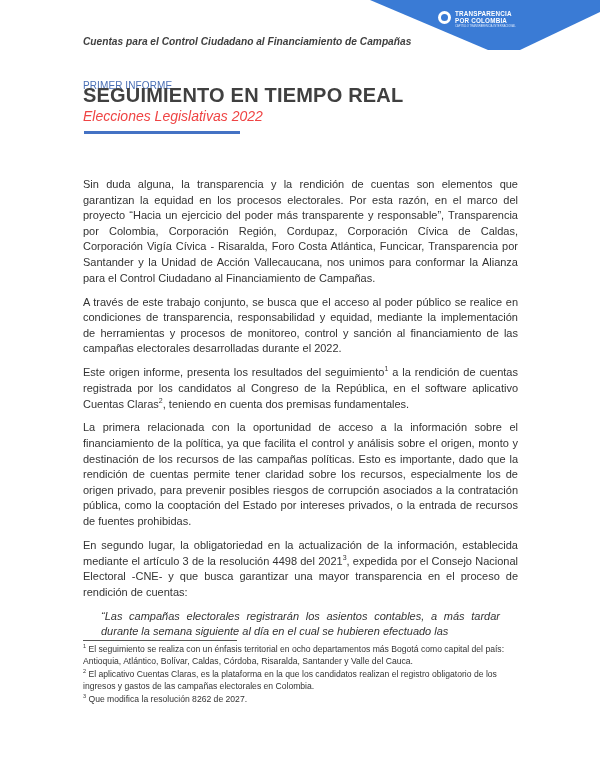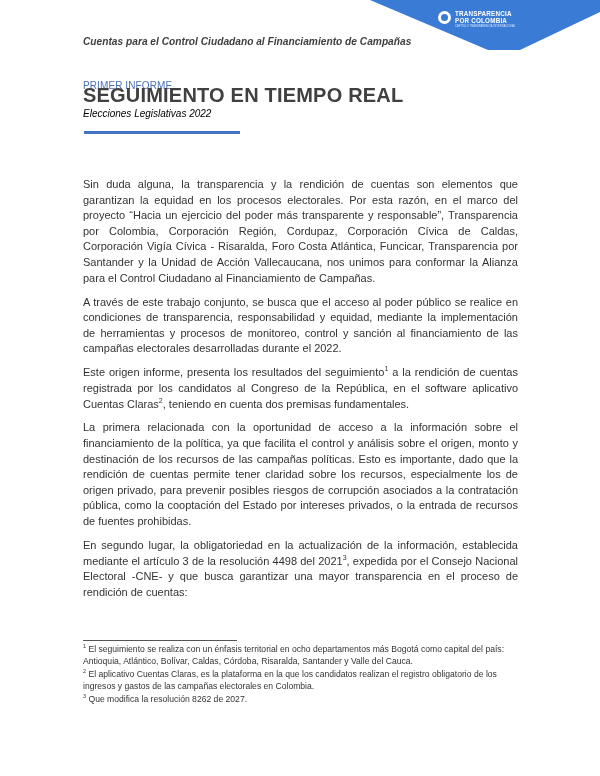--- a/index.html
+++ b/index.html
@@ -18,22 +18,22 @@
   .logo-line2 { top: 8px; }
   .logo-line3 { position: absolute; left: 17px; top: 16px; color: #dce8fb; font-size: 2.6px;
                white-space: nowrap; letter-spacing: 0.1px; }
 
   .running-head { position: absolute; left: 83px; top: 36px; font-size: 10.2px; font-style: italic;
                font-weight: bold; color: #404040; white-space: nowrap; }
 
   .kicker { position: absolute; left: 83px; top: 80px; font-size: 10px; color: #4a6fb5; letter-spacing: 0.1px; }
   .title { position: absolute; left: 83px; top: 84px; font-size: 20px; font-weight: bold;
            color: #404040; letter-spacing: 0.2px; white-space: nowrap; }
-  .subtitle { position: absolute; left: 83px; top: 108px; font-size: 10px; font-style: italic;
-           color: #000000; white-space: nowrap; }
+  .subtitle { position: absolute; left: 83px; top: 108px; font-size: 14px; font-style: italic;
+           color: #ef4444; white-space: nowrap; }
   .title-rule { position: absolute; left: 84px; top: 131px; width: 156px; height: 3px; background: #4472c4; }
 
   .body { position: absolute; left: 83px; top: 177px; width: 435px; font-size: 11px; line-height: 15.6px;
           color: #333333; }
   .body p { margin: 0 0 8.4px 0; text-align: justify; text-align-last: left; }
   .body sup { font-size: 7px; line-height: 0; vertical-align: super; }
   .quote { margin: 0 18px 0 18px !important; font-style: italic; }
 
   .fn-rule { position: absolute; left: 83px; top: 640px; width: 154px; height: 1px; background: #555555; }
   .footnotes { position: absolute; left: 83px; top: 643px; width: 440px; font-size: 8.6px; line-height: 12.4px;
@@ -63,20 +63,21 @@
 <div class="title">SEGUIMIENTO EN TIEMPO REAL</div>
 <div class="subtitle">Elecciones Legislativas 2022</div>
 <div class="title-rule"></div>
 
 <div class="body">
   <p>Sin duda alguna, la transparencia y la rendición de cuentas son elementos que garantizan la equidad en los procesos electorales. Por esta razón, en el marco del proyecto “Hacia un ejercicio del poder más transparente y responsable”, Transparencia por Colombia, Corporación Región, Cordupaz, Corporación Cívica de Caldas, Corporación Vigía Cívica - Risaralda, Foro Costa Atlántica, Funcicar, Transparencia por Santander y la Unidad de Acción Vallecaucana, nos unimos para conformar la Alianza para el Control Ciudadano al Financiamiento de Campañas.</p>
   <p>A través de este trabajo conjunto, se busca que el acceso al poder público se realice en condiciones de transparencia, responsabilidad y equidad, mediante la implementación de herramientas y procesos de monitoreo, control y sanción al financiamiento de las campañas electorales desarrolladas durante el 2022.</p>
   <p><span>Este origen informe, presenta los resultados del seguimiento</span><sup>1</sup><span> a la rendición de cuentas registrada por los candidatos al Congreso de la República, en el software aplicativo Cuentas Claras</span><sup>2</sup><span>, teniendo en cuenta dos premisas fundamentales.</span></p>
   <p>La primera relacionada con la oportunidad de acceso a la información sobre el financiamiento de la política, ya que facilita el control y análisis sobre el origen, monto y destinación de los recursos de las campañas políticas. Esto es importante, dado que la rendición de cuentas permite tener claridad sobre los recursos, especialmente los de origen privado, para prevenir posibles riesgos de corrupción asociados a la contratación pública, como la cooptación del Estado por intereses privados, o la entrada de recursos de fuentes prohibidas.</p>
   <p><span>En segundo lugar, la obligatoriedad en la actualización de la información, establecida mediante el artículo 3 de la resolución 4498 del 2021</span><sup>3</sup><span>, expedida por el Consejo Nacional Electoral -CNE- y que busca garantizar una mayor transparencia en el proceso de rendición de cuentas:</span></p>
+  <p class="quote">“Las campañas electorales registrarán los asientos contables, a más tardar durante la semana siguiente al día en el cual se hubieren efectuado las</p>
 </div>
 
 <div class="fn-rule"></div>
 <div class="footnotes">
   <p><sup>1</sup><span> El seguimiento se realiza con un énfasis territorial en ocho departamentos más Bogotá como capital del país: Antioquia, Atlántico, Bolívar, Caldas, Córdoba, Risaralda, Santander y Valle del Cauca.</span></p>
   <p><sup>2</sup><span> El aplicativo Cuentas Claras, es la plataforma en la que los candidatos realizan el registro obligatorio de los ingresos y gastos de las campañas electorales en Colombia.</span></p>
   <p><sup>3</sup><span> Que modifica la resolución 8262 de 2027.</span></p>
 </div>
 
 </body></html>

